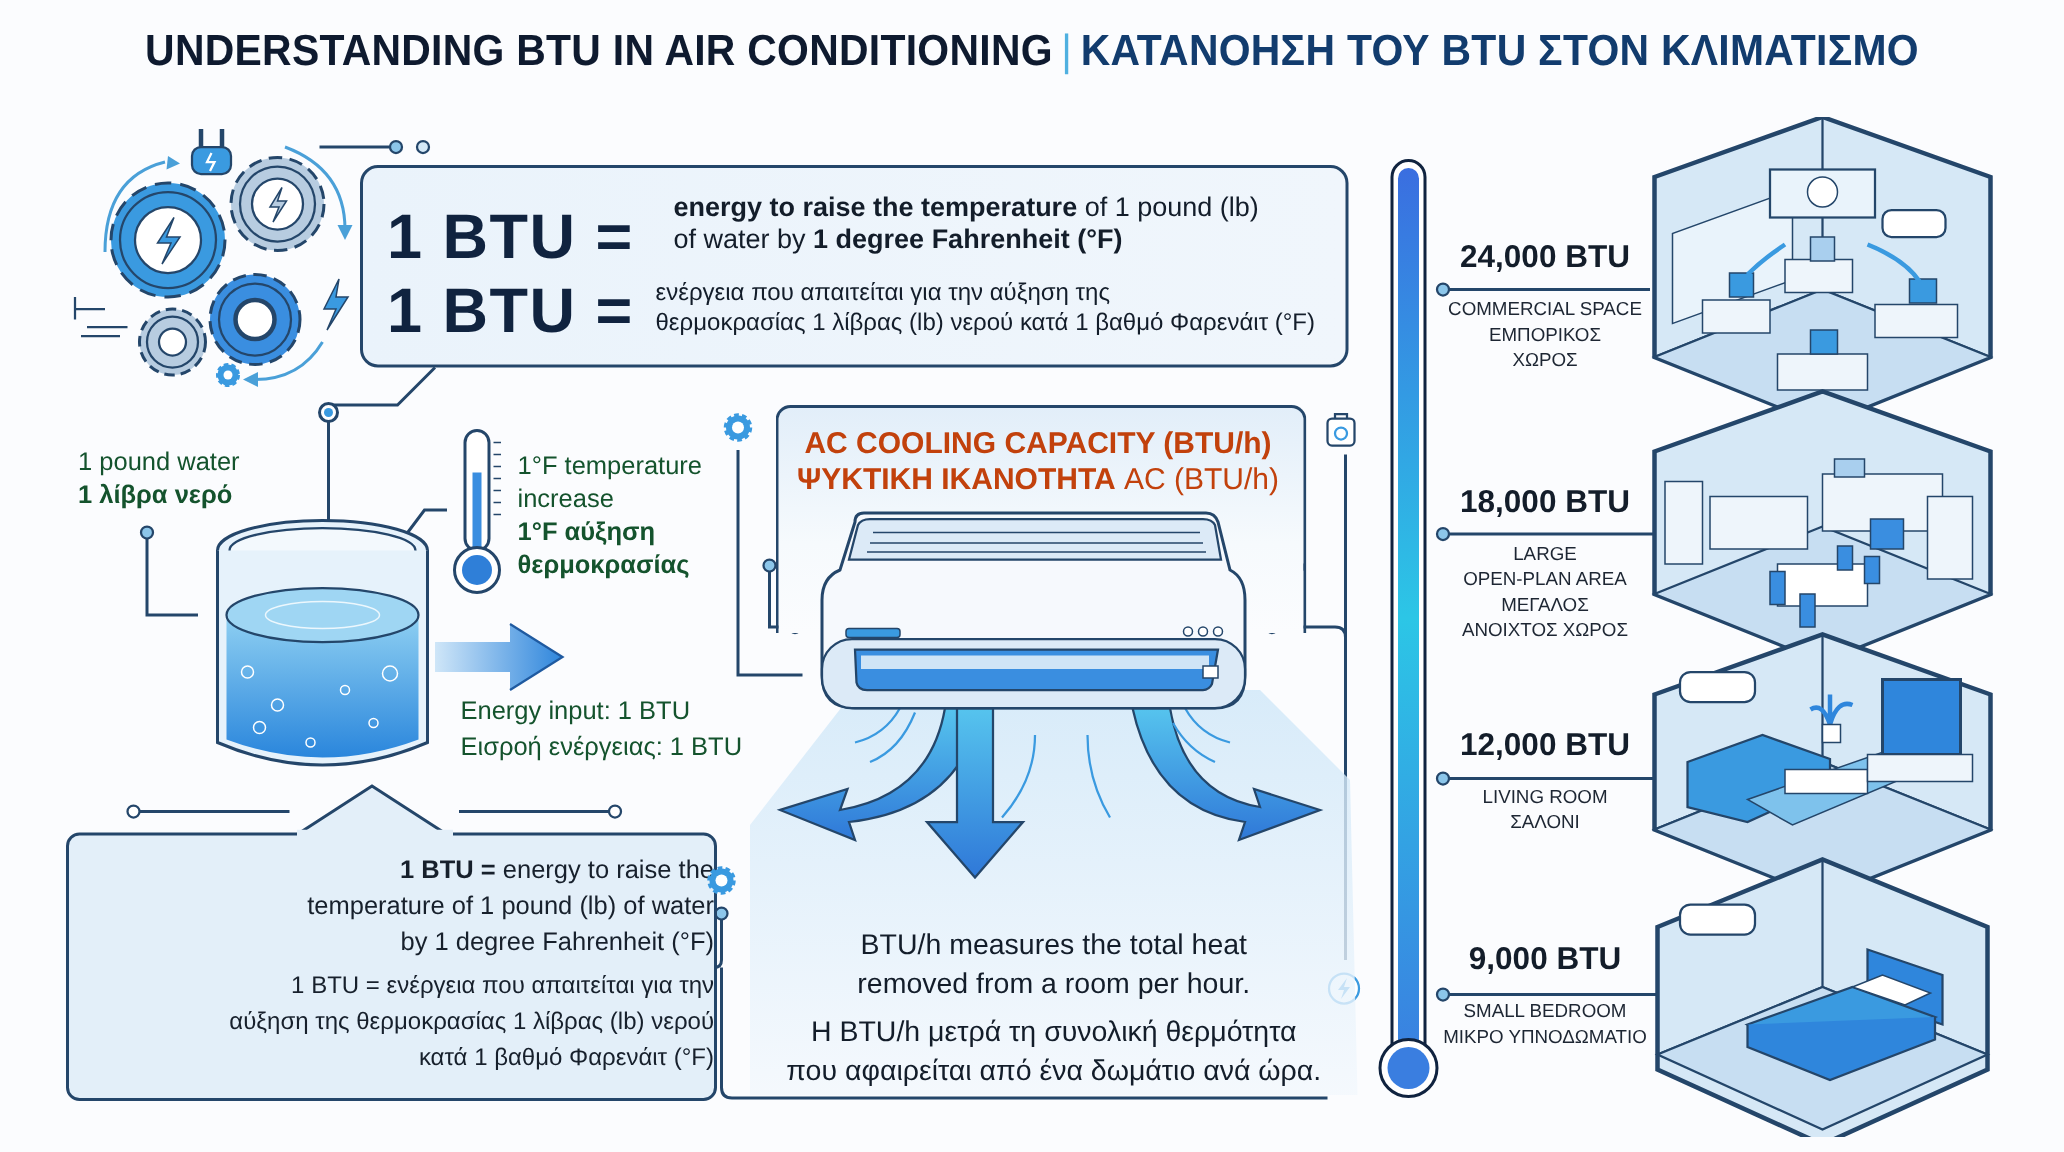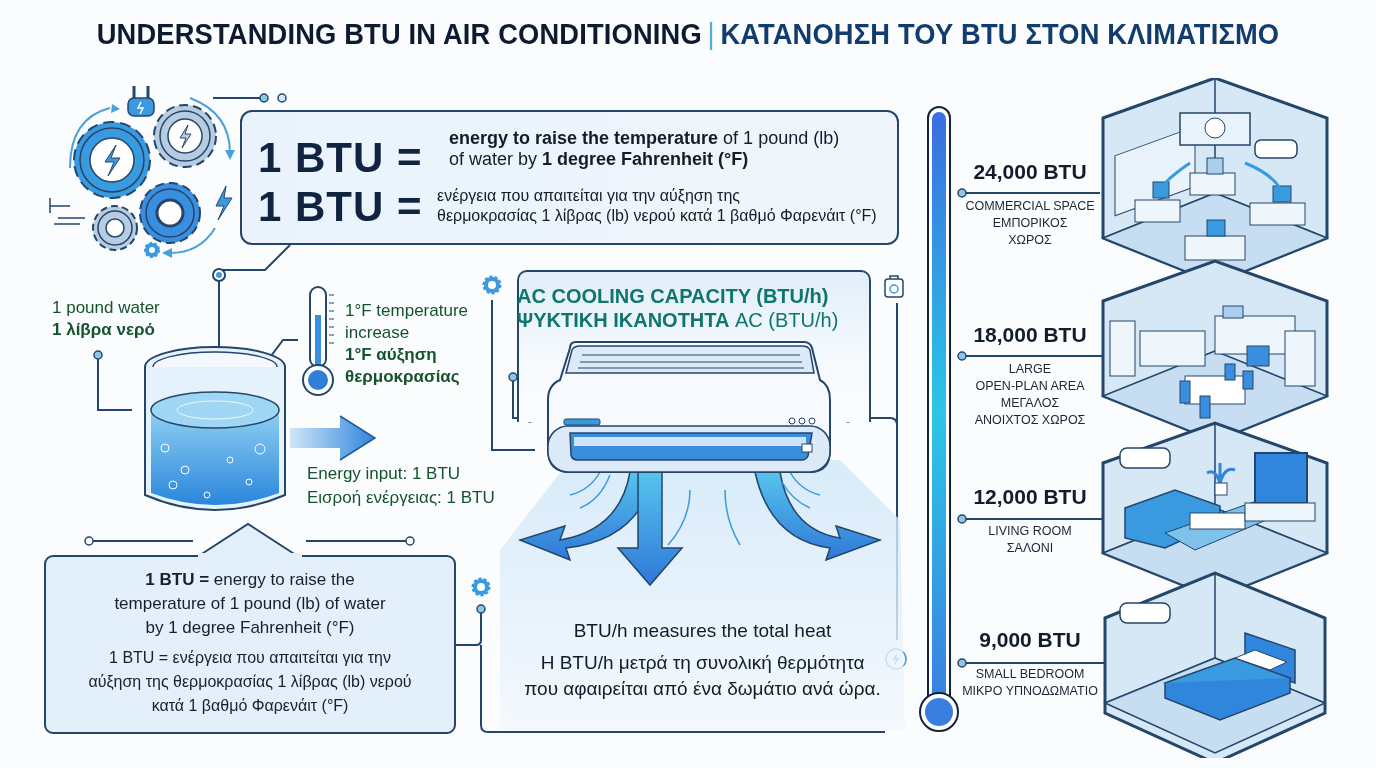--- a/index.html
+++ b/index.html
@@ -10,24 +10,24 @@
   .title .sep{color:#4fb0e0;font-weight:normal;padding:0 6px;}
   .title .gr{color:#123c6e;}
   svg{position:absolute;left:0;top:0;}
   .defbox{left:240px;top:110px;width:655px;height:131px;border:2px solid #24466a;border-radius:12px;background:linear-gradient(90deg,#eaf3fb 0%,#f0f6fc 100%);}
   .big{font-weight:bold;color:#10233f;font-size:42px;line-height:42px;letter-spacing:1px;}
   .defline{font-size:18px;line-height:21px;color:#131d2a;}
   .defline b{font-weight:bold;text-align:right;}
   .grk{font-size:16px;line-height:20px;}
   .lbl{font-size:17px;line-height:22px;color:#14532d;}
   .lbl b{font-weight:bold;}
-  .callout{left:44px;top:555px;width:408px;height:175px;border:2px solid #24466a;border-radius:9px;background:#e3eff9;text-align:center;}
+  .callout{left:44px;top:555px;width:408px;height:175px;border:2px solid #24466a;border-radius:9px;background:#e3eff9;text-align:right;padding-left:22px;}
   .callout p{margin:0;font-size:17px;line-height:24px;color:#17202c;}
   .acbox{left:517px;top:270px;width:350px;height:150px;border:2px solid #24466a;border-bottom:none;border-radius:10px 10px 0 0;background:linear-gradient(180deg,#e2eef9 0%,#f6fafd 60%,#fbfcfe 100%);}
-  .achead{font-size:20px;font-weight:bold;line-height:24px;color:#0f766e;}
+  .achead{font-size:20px;font-weight:bold;line-height:24px;text-align:center;color:#c2410c;}
   .btutxt{font-size:19px;line-height:26px;text-align:center;color:#131d2a;}
   .cap{font-size:21px;font-weight:bold;color:#131d2a;}
   .sub{font-size:12.5px;line-height:17px;text-align:center;color:#1d2633;}
 </style>
 </head>
 <body>
 
 <div class="abs title">
   <span class="en">UNDERSTANDING BTU IN AIR CONDITIONING</span><span class="sep">|</span><span class="gr">ΚΑΤΑΝΟΗΣΗ ΤΟΥ BTU ΣΤΟΝ ΚΛΙΜΑΤΙΣΜΟ</span>
 </div>
@@ -267,20 +267,21 @@
   <rect x="34" y="97" width="232" height="9" fill="#cfe4f6"></rect>
   <rect x="24" y="79" width="36" height="6" rx="2" fill="#3a9ae0" stroke="#24466a" stroke-width="1"></rect>
   <circle cx="252" cy="81" r="3" fill="#fff" stroke="#24466a"></circle>
   <circle cx="262" cy="81" r="3" fill="#fff" stroke="#24466a"></circle>
   <circle cx="272" cy="81" r="3" fill="#fff" stroke="#24466a"></circle>
   <rect x="262" y="104" width="10" height="8" fill="#fff" stroke="#24466a"></rect>
 </svg>
 
 <div class="abs btutxt" style="left:500px;top:618px;width:405px">
   <div>BTU/h measures the total heat</div>
+  <div>removed from a room per hour.</div>
   <div style="height:6px"></div>
   <div>Η BTU/h μετρά τη συνολική θερμότητα</div>
   <div>που αφαιρείται από ένα δωμάτιο ανά ώρα.</div>
 </div>
 
 <div class="abs" style="left:960px;top:160px;width:140px;text-align:center">
   <div class="cap">24,000 BTU</div>
   <div style="height:14px"></div>
   <div class="sub">COMMERCIAL SPACE</div>
   <div class="sub">ΕΜΠΟΡΙΚΟΣ</div>

